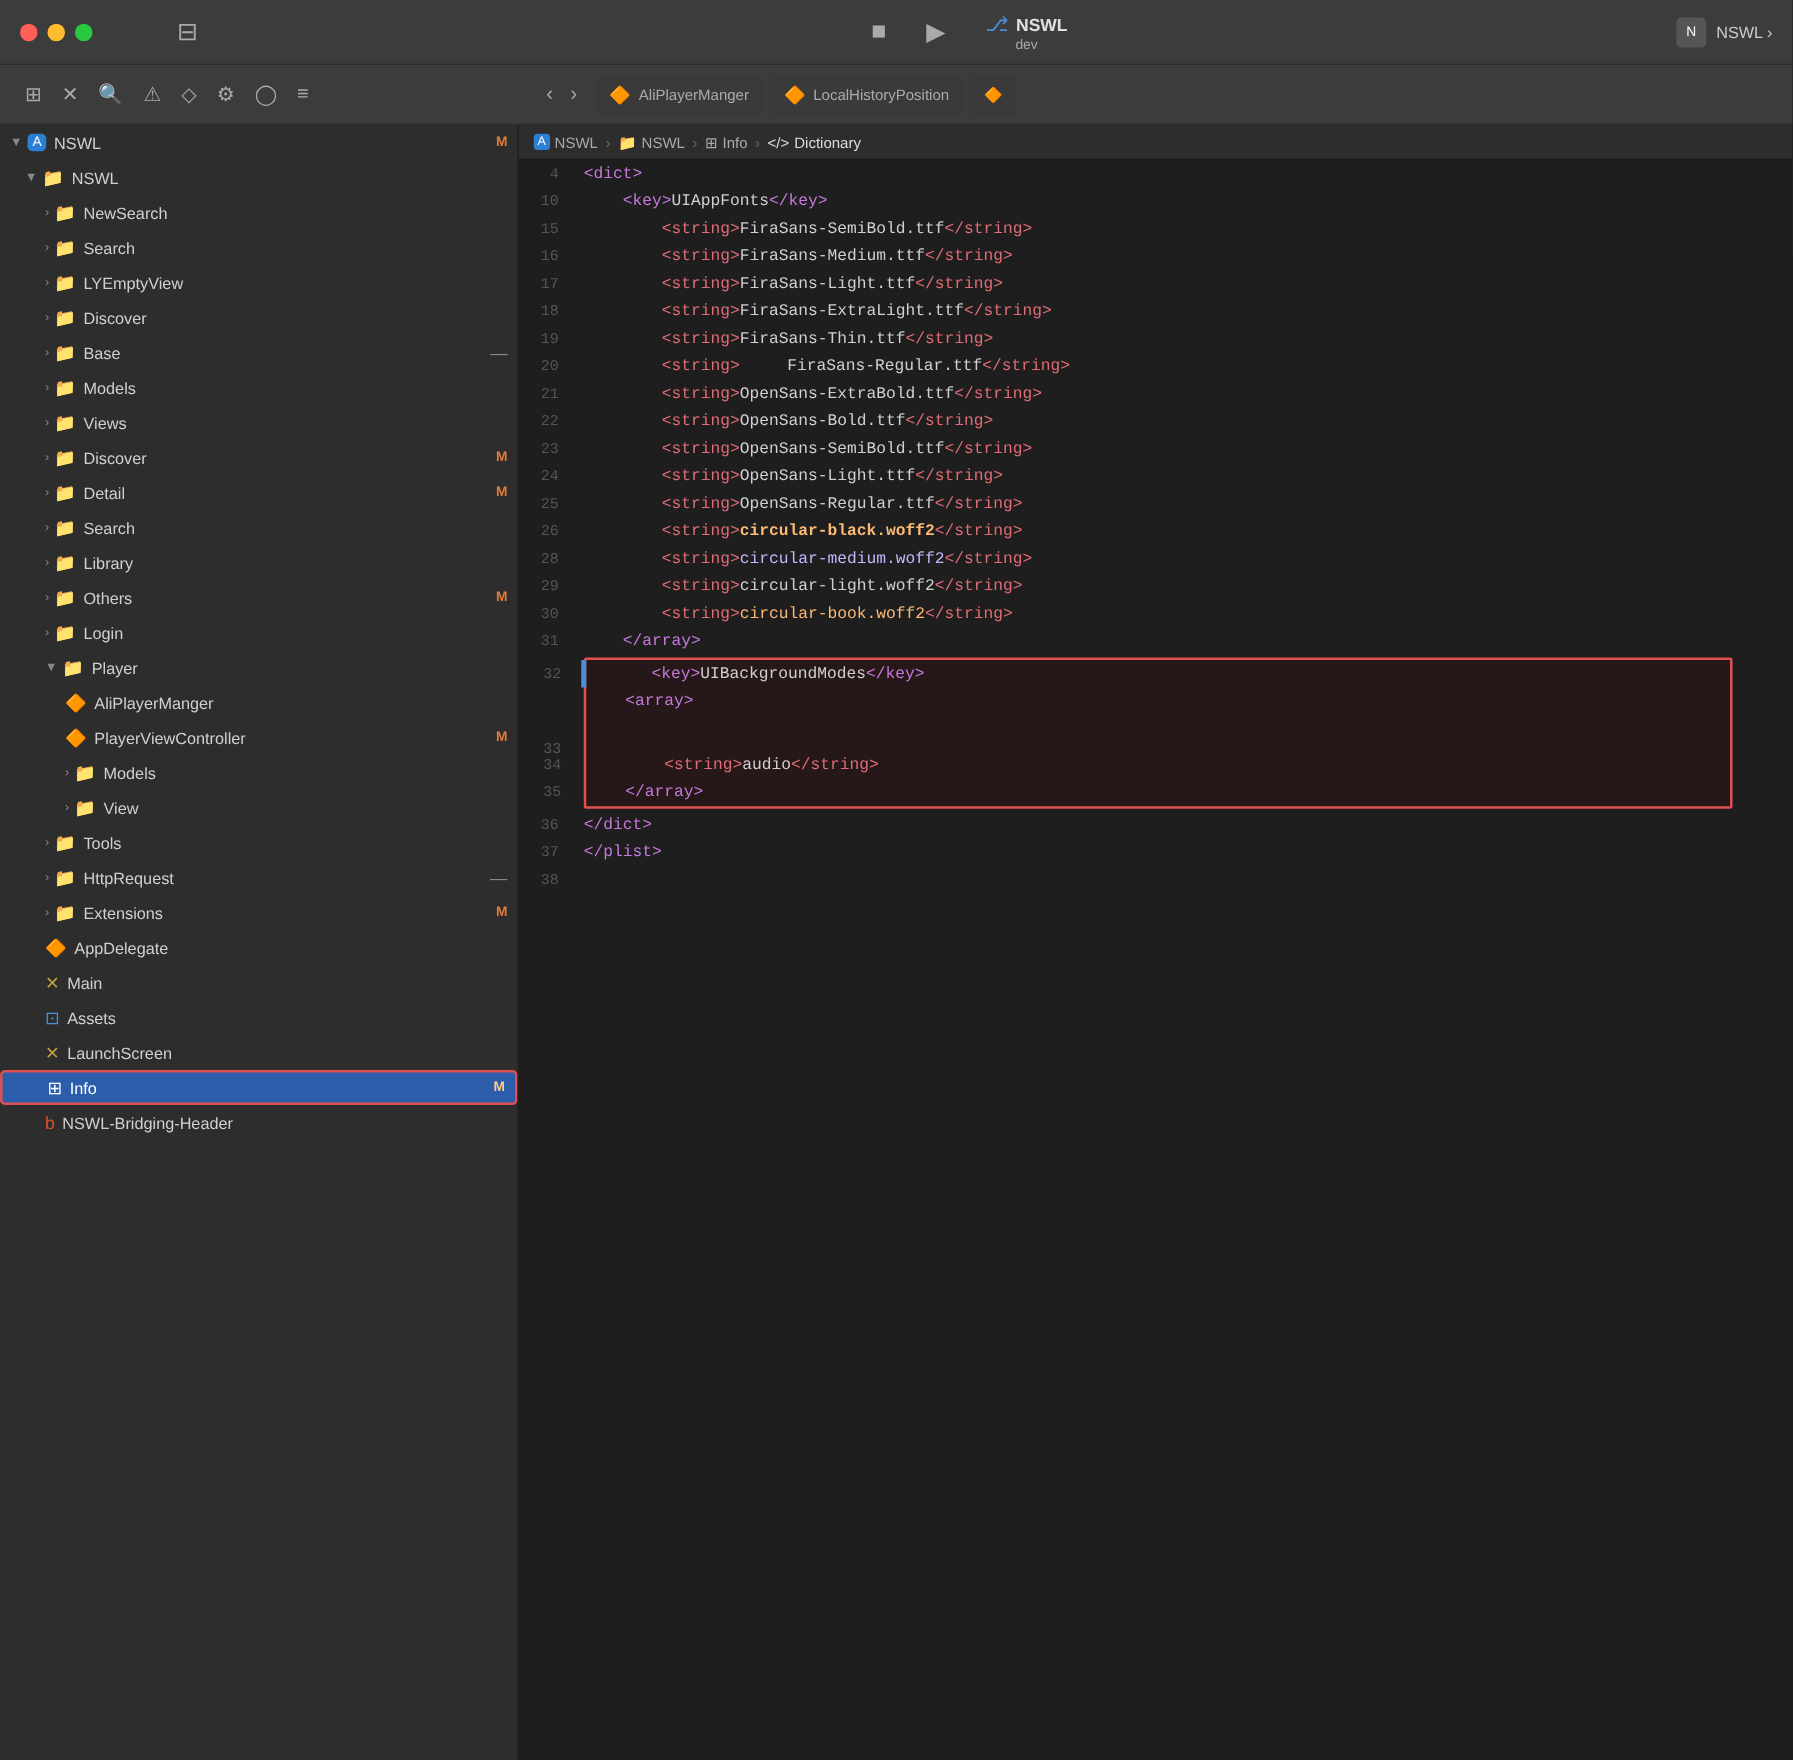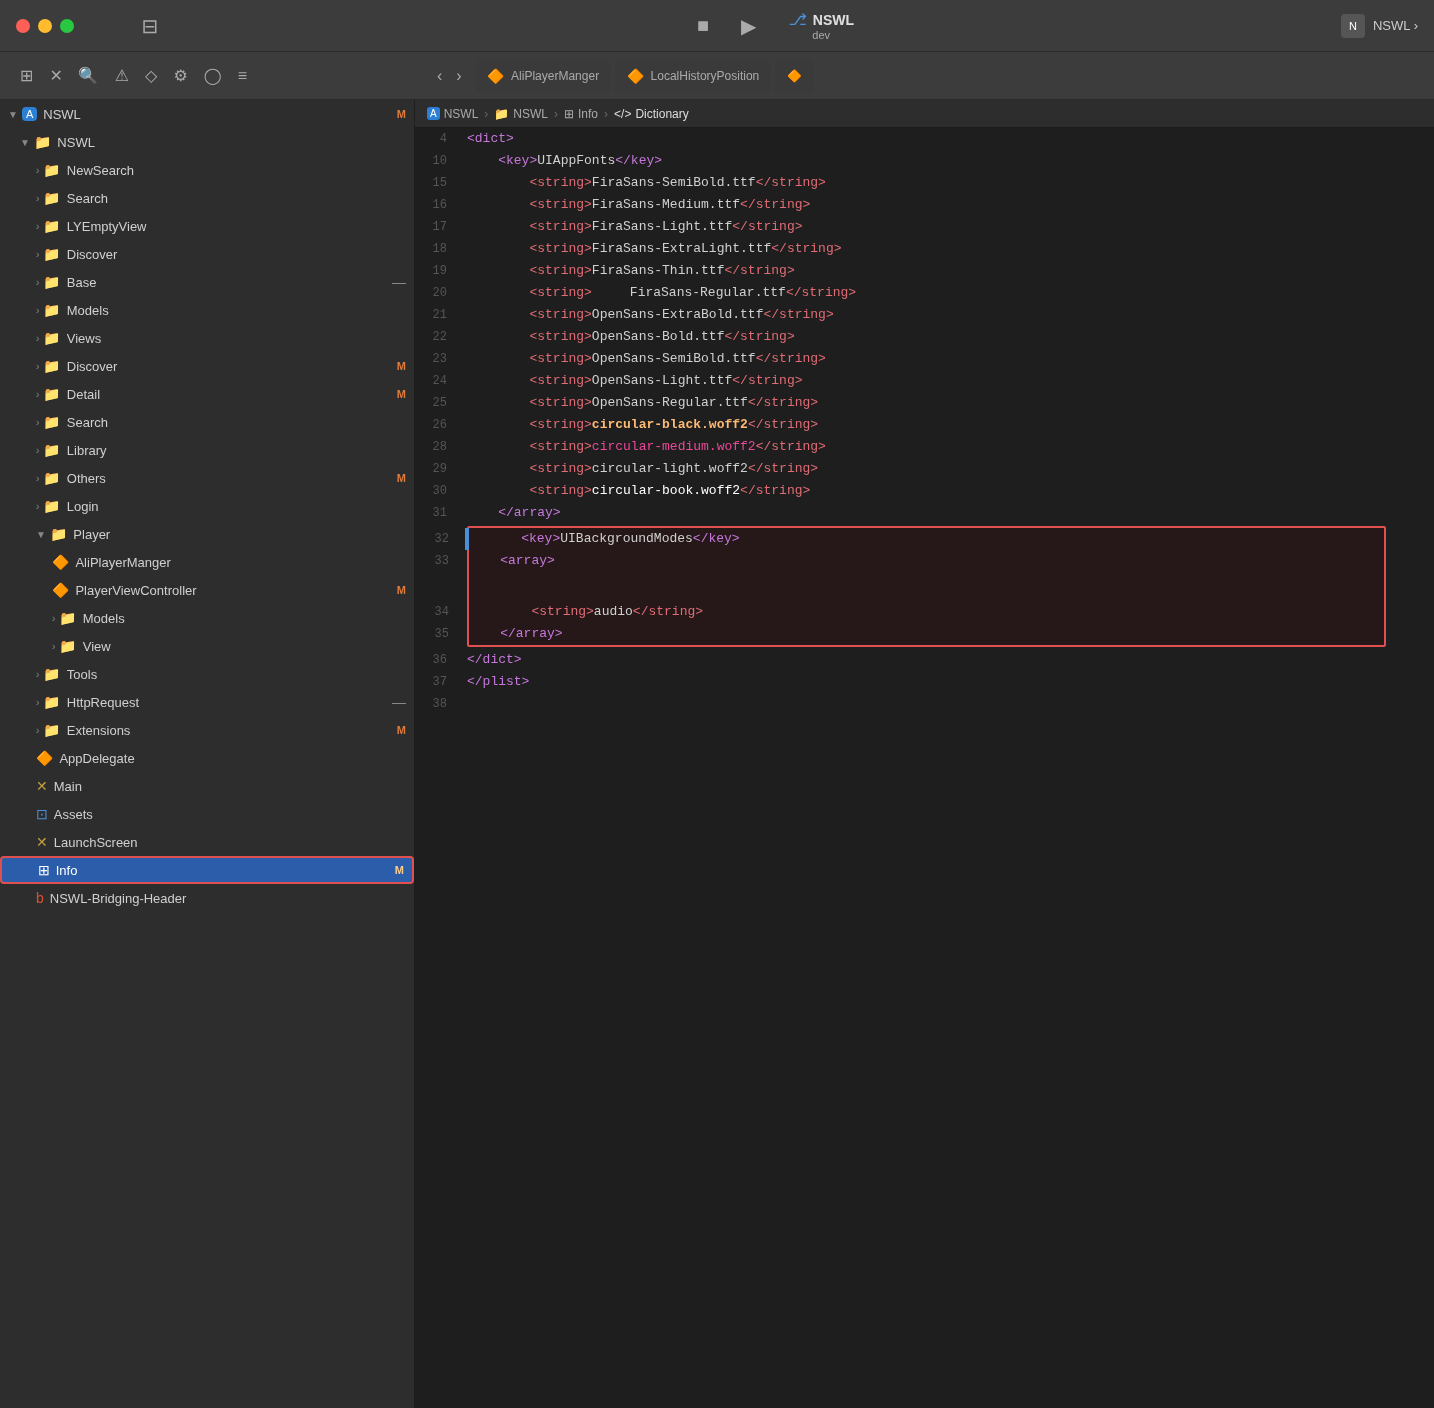--- a/index.html
+++ b/index.html
@@ -420,48 +420,48 @@
         <span class="code-content">        <span class="kw-str">&lt;string&gt;</span><span style="color:#d0d0d0;">OpenSans-Regular.ttf</span><span class="kw-str">&lt;/string&gt;</span></span>
       </div>
       <div class="code-line">
         <span class="line-num">26</span>
         <span class="line-indicator"></span>
         <span class="code-content">        <span class="kw-str">&lt;string&gt;</span><span style="color:#fdba74;font-weight:bold;">circular-black.woff2</span><span class="kw-str">&lt;/string&gt;</span></span>
       </div>
       <div class="code-line">
         <span class="line-num">28</span>
         <span class="line-indicator"></span>
-        <span class="code-content">        <span class="kw-str">&lt;string&gt;</span><span style="color:#ec4899;">circular-medium.woff2</span><span class="kw-str">&lt;/string&gt;</span></span>
+        <span class="code-content">        <span class="kw-str">&lt;string&gt;</span><span style="color:#c4b5fd;">circular-medium.woff2</span><span class="kw-str">&lt;/string&gt;</span></span>
       </div>
       <div class="code-line">
         <span class="line-num">29</span>
         <span class="line-indicator"></span>
         <span class="code-content">        <span class="kw-str">&lt;string&gt;</span><span style="color:#d0d0d0;">circular-light.woff2</span><span class="kw-str">&lt;/string&gt;</span></span>
       </div>
       <div class="code-line">
         <span class="line-num">30</span>
         <span class="line-indicator"></span>
-        <span class="code-content">        <span class="kw-str">&lt;string&gt;</span><span style="color:#ffffff;">circular-book.woff2</span><span class="kw-str">&lt;/string&gt;</span></span>
+        <span class="code-content">        <span class="kw-str">&lt;string&gt;</span><span style="color:#fdba74;">circular-book.woff2</span><span class="kw-str">&lt;/string&gt;</span></span>
       </div>
       <div class="code-line">
         <span class="line-num">31</span>
         <span class="line-indicator"></span>
         <span class="code-content">    <span class="kw-tag">&lt;/array&gt;</span></span>
       </div>
 
       <div style="position:relative; margin: 2px 48px 0 52px; border: 2px solid #e05050; border-radius:2px; background:#261818;">
 
         <div class="code-line" style="position:relative;padding-left:21px;">
           <span class="line-num" style="position:absolute; left:-52px; width:48px;">32</span>
           <span style="position:absolute; left:-4px; top:0; bottom:0; width:4px; background:#4a90d9;"></span>
           <span class="code-content">    <span class="kw-key">&lt;key&gt;</span><span style="color:#d0d0d0;">UIBackgroundModes</span><span class="kw-key">&lt;/key&gt;</span></span>
         </div>
 
         <div class="code-line" style="position:relative;">
-          <span class="line-num" style="position:absolute; left:-52px; width:48px;">33</span>
+          <span class="line-num" style="position:absolute; left:-52px; width:48px;margin-top:38px;">33</span>
           <span class="code-content">    <span class="kw-tag">&lt;array&gt;</span></span>
         </div>
 
         <div class="code-line" style="position:relative;margin-top:29px;">
           <span class="line-num" style="position:absolute; left:-52px; width:48px;">34</span>
           <span class="code-content">        <span class="kw-str">&lt;string&gt;</span><span style="color:#d0d0d0;">audio</span><span class="kw-str">&lt;/string&gt;</span></span>
         </div>
 
         <div class="code-line" style="position:relative;">
           <span class="line-num" style="position:absolute; left:-52px; width:48px;">35</span>

